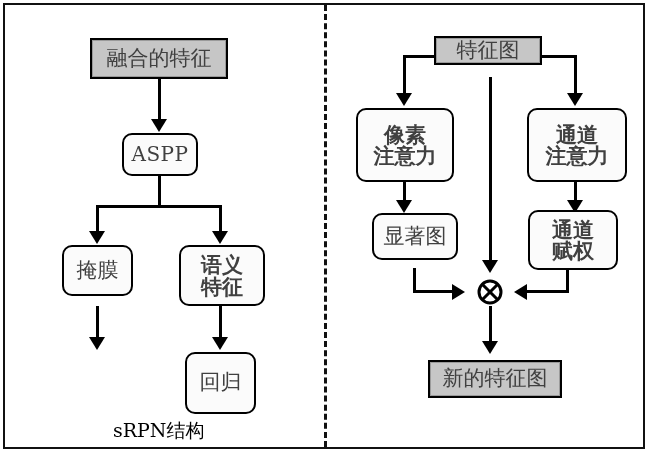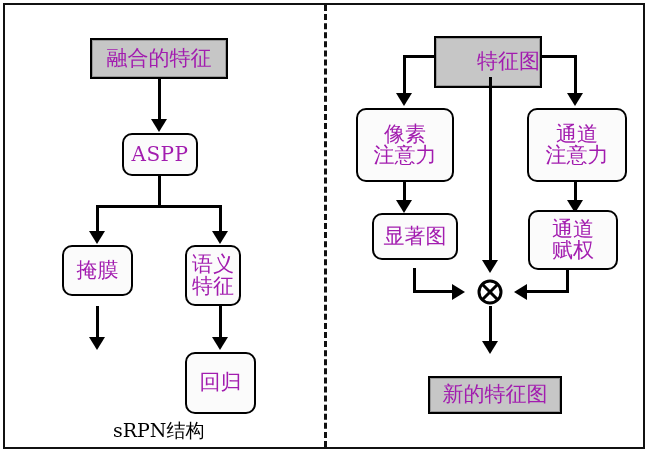--- a/index.html
+++ b/index.html
@@ -34,39 +34,39 @@
   }
 
   
   .node {
     position: absolute;
     box-sizing: border-box;
     display: flex;
     align-items: center;
     justify-content: center;
     text-align: center;
-    color: #a21caf;
+    color: #404040;
     background: #fbfbfb;
     border: 2px solid #000000;
     border-radius: 10px;
     line-height: 1.02;
     font-family: "DejaVu Serif", "Liberation Serif", serif;
   }
   .node.gray {
     background: #c6c6c6;
     border-radius: 0px;
     border: 2px solid #000000;
     box-shadow: inset 0 0 0 1px #9a9a9a;
   }
   .node .txt {
     display: block;
     white-space: pre-line;
   }
   .cn { font-size: 21px; letter-spacing: 0px; font-weight: 500; }
-  .cn2 { font-size: 21px; letter-spacing: 0px; font-weight: 400; }
+  .cn2 { font-size: 21px; letter-spacing: 0px; font-weight: 700; }
   .en { font-size: 20px; letter-spacing: 0.5px; }
 
   .caption {
     position: absolute;
     color: #000000;
     font-family: "DejaVu Serif", "Liberation Serif", serif;
     font-size: 19px;
     white-space: nowrap;
   }
 
@@ -136,38 +136,38 @@
   <div class="hline" style="left:96px; top:205px; width:126px;"></div>
   <div class="vline" style="left:96px; top:205px; height:28px;"></div>
   <div class="arrow-down" style="left:89px; top:231px;"></div>
   <div class="vline" style="left:219px; top:205px; height:28px;"></div>
   <div class="arrow-down" style="left:212px; top:231px;"></div>
 
   <div class="node" style="left:62px; top:245px; width:71px; height:51px;">
     <span class="txt cn">掩膜</span>
   </div>
 
-  <div class="node" style="left:185px; top:245px; width:56px; height:61px;">
+  <div class="node" style="left:179px; top:245px; width:86px; height:61px;">
     <span class="txt cn2">语义
 特征</span>
   </div>
 
   <div class="vline" style="left:96px; top:306px; height:32px;"></div>
   <div class="arrow-down" style="left:89px; top:337px;"></div>
   <div class="vline" style="left:219px; top:306px; height:32px;"></div>
   <div class="arrow-down" style="left:212px; top:337px;"></div>
 
 
   <div class="node" style="left:185px; top:352px; width:71px; height:62px;">
     <span class="txt cn">回归</span>
   </div>
 
   <div class="caption" style="left:113px; top:418px;text-align:right;">sRPN结构</div>
 
-  <div class="node gray" style="left:434px; top:36px; width:108px; height:52px;justify-content:flex-end;">
+  <div class="node gray" style="left:434px; top:36px; width:108px; height:29px;">
     <span class="txt cn">特征图</span>
   </div>
 
   <div class="hline" style="left:403px; top:55px; width:33px;"></div>
   <div class="vline" style="left:403px; top:55px; height:39px;"></div>
   <div class="arrow-down" style="left:396px; top:93px;"></div>
 
   <div class="hline" style="left:540px; top:55px; width:36px;"></div>
   <div class="vline" style="left:574px; top:55px; height:39px;"></div>
   <div class="arrow-down" style="left:567px; top:93px;"></div>
@@ -211,18 +211,18 @@
     <svg width="28" height="28" viewBox="0 0 28 28">
       <circle cx="14" cy="14" r="11" fill="#ffffff" stroke="#000000" stroke-width="3"></circle>
       <line x1="6.5" y1="6.5" x2="21.5" y2="21.5" stroke="#000000" stroke-width="3"></line>
       <line x1="21.5" y1="6.5" x2="6.5" y2="21.5" stroke="#000000" stroke-width="3"></line>
     </svg>
   </div>
 
   <div class="vline" style="left:489px; top:306px; height:36px;"></div>
   <div class="arrow-down" style="left:482px; top:341px;"></div>
 
-  <div class="node gray" style="left:428px; top:376px; width:134px; height:38px;">
+  <div class="node gray" style="left:428px; top:360px; width:134px; height:38px;">
     <span class="txt cn">新的特征图</span>
   </div>
 
 
 </div>
 
 </body></html>

